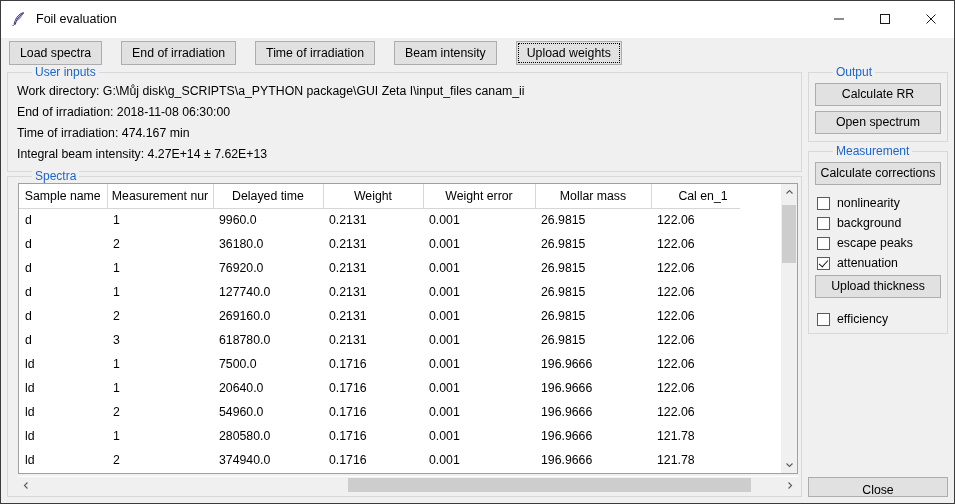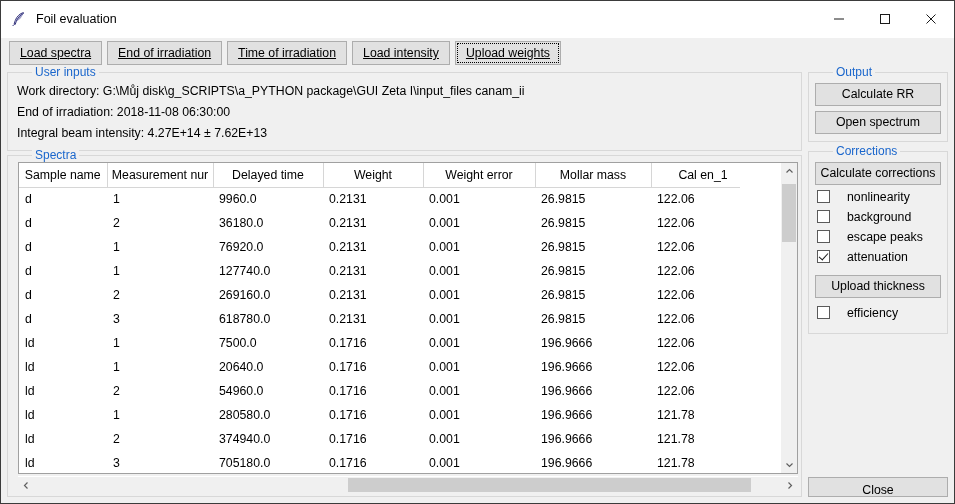--- a/index.html
+++ b/index.html
@@ -47,23 +47,22 @@
     flex: 0 0 auto;
   }
 
   
   #toolbar {
     height: 30px;
     flex: 0 0 auto;
     display: flex;
     align-items: center;
     padding-left: 8px;
-    gap: 5px;
+    gap: 19px;
     background: #f0f0f0;
-    text-decoration: underline;
   }
   .tbtn {
     height: 24px;
     background: #e1e1e1;
     border: 1px solid #adadad;
     font-family: "Liberation Sans", sans-serif;
     font-size: 12.3px;
     color: #000;
     padding: 0 10px;
     line-height: 22px;
@@ -250,23 +249,23 @@
     line-height: 21px;
     margin-bottom: 5px;
     white-space: nowrap;
     cursor: default;
     overflow: hidden;
   }
   .sbtn:last-child { margin-bottom: 0; }
 
   .chkrow {
     display: flex;
-    align-items: flex-start;
+    align-items: flex-end;
     height: 20px;
-    gap: 17px;
+    gap: 7px;
     padding-left: 2px;
   }
   .chkbox {
     width: 13px; height: 13px;
     flex: 0 0 13px;
     border: 1px solid #5a5a5a;
     background: #fff;
     position: relative;
   }
   .chkbox.checked::after {
@@ -317,32 +316,33 @@
         <line x1="1.5" y1="1.5" x2="10.5" y2="10.5" stroke="#1a1a1a" stroke-width="1"></line>
         <line x1="10.5" y1="1.5" x2="1.5" y2="10.5" stroke="#1a1a1a" stroke-width="1"></line>
       </svg>
     </div>
   </div>
 
   <div id="toolbar">
     <div class="tbtn">Load spectra</div>
     <div class="tbtn">End of irradiation</div>
     <div class="tbtn">Time of irradiation</div>
-    <div class="tbtn">Load intensity</div>
+    <div class="tbtn">Beam intensity</div>
     <div class="tbtn focused">Upload weights</div>
   </div>
 
   <div id="body">
 
     <div id="left-col">
 
       <div class="group" id="grp-user-inputs">
         <div class="glabel">User inputs</div>
         <div class="uline">Work directory: G:\Můj disk\g_SCRIPTS\a_PYTHON package\GUI Zeta I\input_files canam_ii</div>
         <div class="uline">End of irradiation: 2018-11-08 06:30:00</div>
+        <div class="uline">Time of irradiation: 474.167 min</div>
         <div class="uline">Integral beam intensity: 4.27E+14 ± 7.62E+13</div>
       </div>
 
       <div class="group" id="grp-spectra">
         <div class="glabel">Spectra</div>
 
         <div id="table-wrap">
           <div id="table-area">
             <table class="tbl">
               <thead>
@@ -519,21 +519,21 @@
 
     <div id="right-col">
 
       <div class="group" id="grp-output">
         <div class="glabel">Output</div>
         <div class="sbtn">Calculate RR</div>
         <div class="sbtn">Open spectrum</div>
       </div>
 
       <div class="group" id="grp-corrections">
-        <div class="glabel">Corrections</div>
+        <div class="glabel">Measurement</div>
         <div class="sbtn">Calculate corrections</div>
 
         <div class="chkrow">
           <div class="chkbox"></div>
           <div class="chklabel">nonlinearity</div>
         </div>
         <div class="chkrow">
           <div class="chkbox"></div>
           <div class="chklabel">background</div>
         </div>

